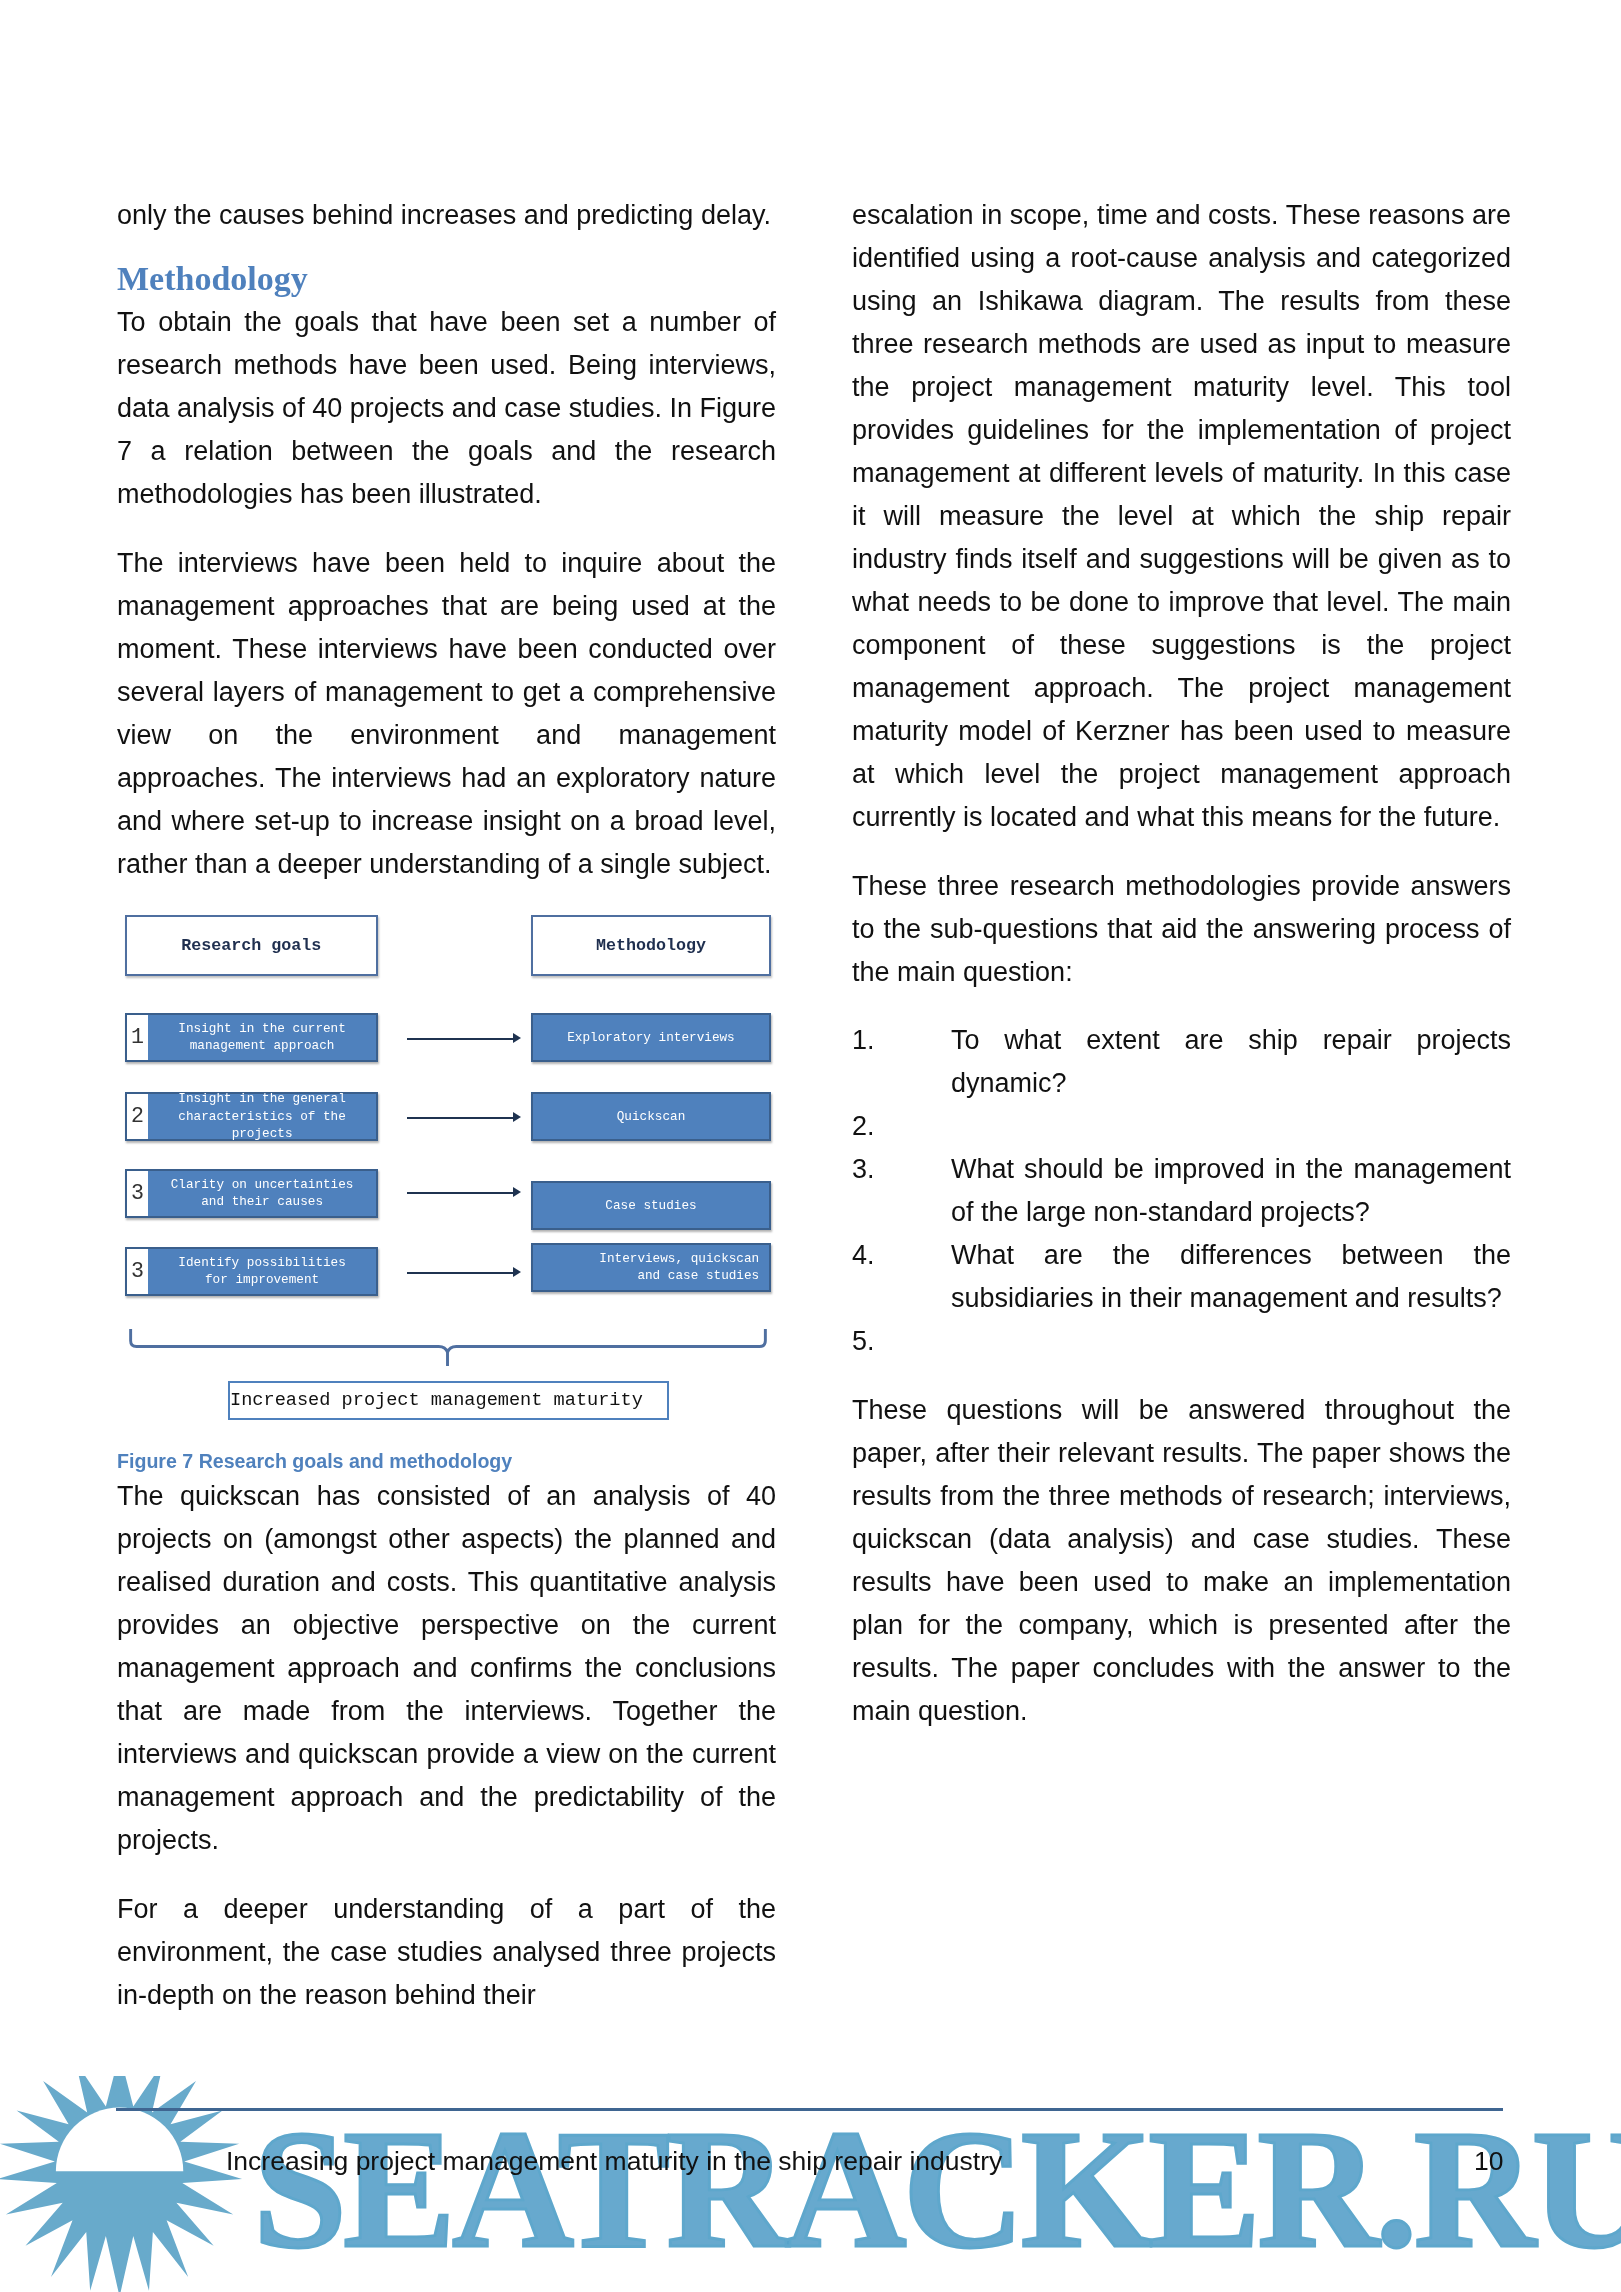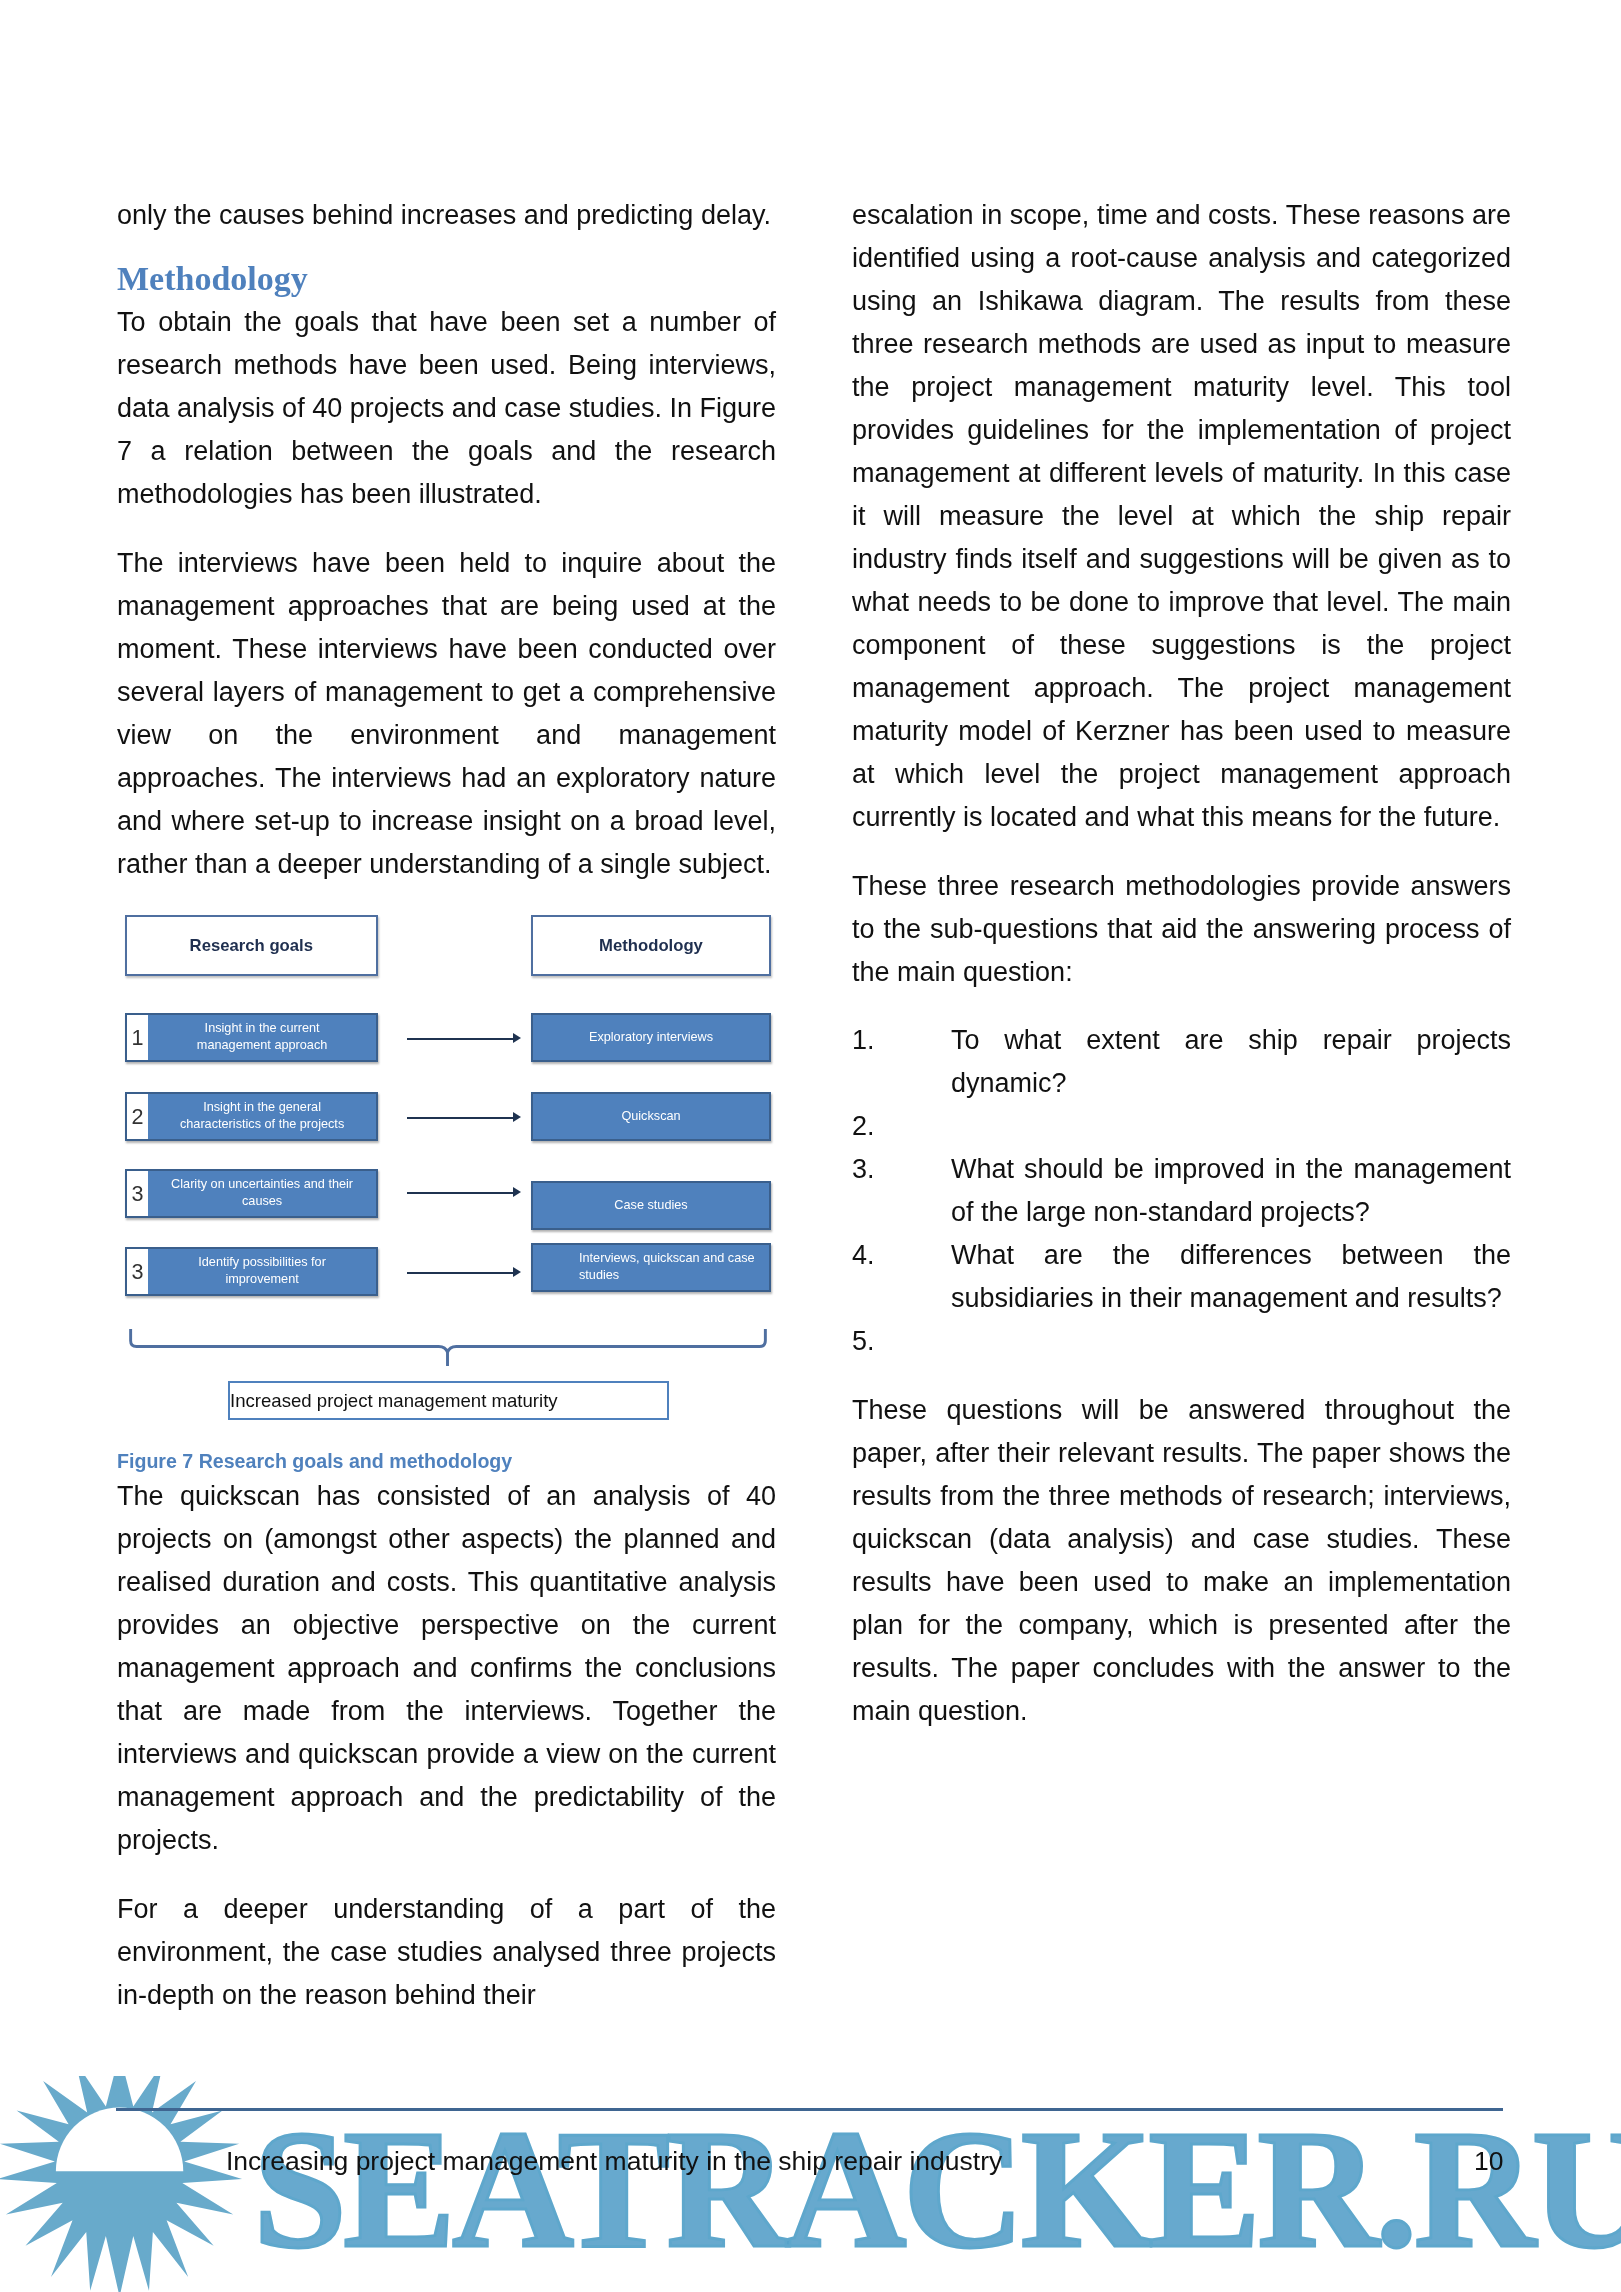--- a/index.html
+++ b/index.html
@@ -11,30 +11,30 @@
   #right { left: 852px; top: 194px; }
   .gap { height: 25.5px; }
   .heading { font-family: "Liberation Serif", "DejaVu Serif", serif; font-weight: bold; color: #4f81bd;
              font-size: 34px; line-height: 39px; margin-top: 21.6px; margin-bottom: 3.9px; text-align: left; }
   .ol { margin: 0; padding: 0; list-style: none; }
   .ol li { display: flex; }
   .ol .num { width: 99px; flex: 0 0 99px; }
   .ol .txt { flex: 1; text-align: justify; }
 
   
-  #figure { position: relative; width: 659px; height: 529px; margin-top: 29px; }
+  #figure { position: relative; width: 659px; height: 529px; margin-top: 29px; font-family: Liberation Mono, monospace; }
   .hdr-box { position: absolute; top: 0; height: 61px; border: 2.9px solid #4f6fa0; background: #fff;
              display: flex; align-items: center; justify-content: center; font-weight: bold; font-size: 16.7px; color: #1f2f4f;
              box-shadow: 1px 2px 2px rgba(0,0,0,0.25); box-sizing: border-box; }
   .goal { position: absolute; left: 7.8px; width: 253px; height: 49px; background: #4f81bd; border: 2px solid #3a5f8c;
           box-sizing: border-box; display: flex; box-shadow: 1px 2px 2px rgba(0,0,0,0.3); }
   .goal .n { width: 21.6px; background: #fff; color: #333; font-size: 21.6px; display: flex; align-items: center; justify-content: center; }
   .goal .t { flex: 1; color: #fff; font-size: 12.7px; line-height: 17.6px; text-align: center; display: flex; align-items: center; justify-content: center; padding: 0 18px; }
   .meth { position: absolute; left: 414px; width: 240px; height: 49px; background: #4f81bd; border: 2px solid #3a5f8c;
-          box-sizing: border-box; color: #fff; font-size: 12.7px; line-height: 17.6px; text-align: left;
+          box-sizing: border-box; color: #fff; font-size: 12.7px; line-height: 17.6px; text-align: right;
           display: flex; align-items: center; justify-content: center; padding: 0 9.8px; box-shadow: 1px 2px 2px rgba(0,0,0,0.3); }
   .arrow { position: absolute; left: 290px; width: 108px; height: 2px; background: #1f3350; }
   .arrow::after { content: ""; position: absolute; right: -5.9px; top: -4.9px; border-left: 8.8px solid #1f3350;
                   border-top: 5.9px solid transparent; border-bottom: 5.9px solid transparent; }
   .brace { position: absolute; left: 9.8px; top: 412px; width: 642px; height: 39px; }
   .result-box { position: absolute; left: 111px; top: 466px; width: 441px; height: 39px; border: 2.9px solid #4f81bd;
                 box-sizing: border-box; display: flex; align-items: center; font-size: 18.6px; color: #111; background: #fff; }
   .caption { font-weight: bold; color: #4f81bd; font-size: 19.6px; line-height: 27.4px; margin-top: 3.9px; }
 
   

